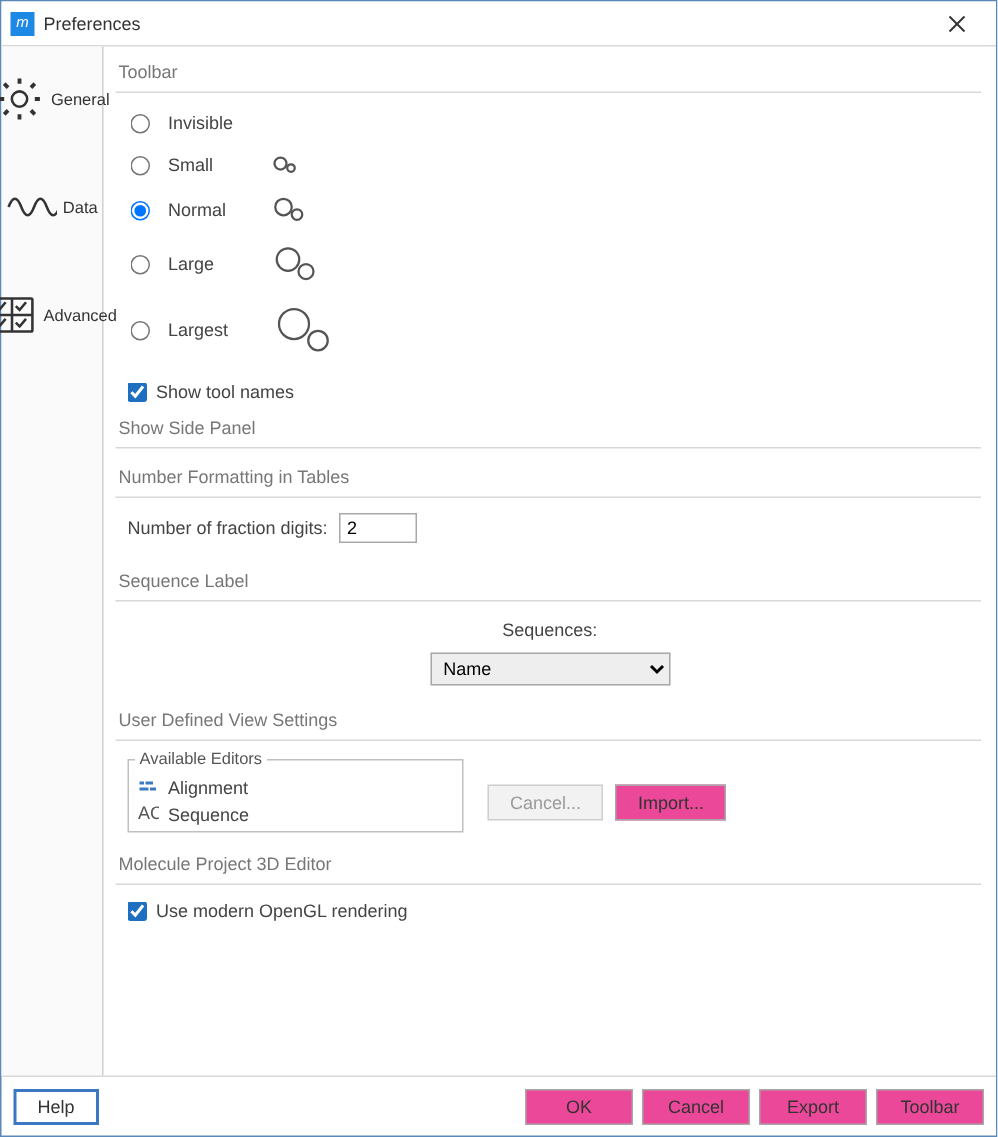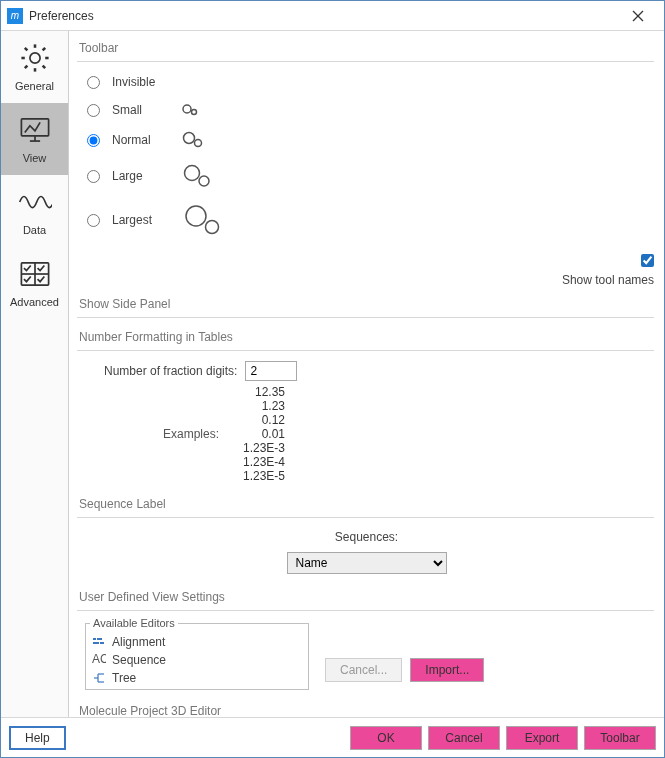--- a/index.html
+++ b/index.html
@@ -6,39 +6,39 @@
   html,body { margin:0; padding:0; background:#fff; }
   .window { width:665px; height:758px; border:1px solid #5a88b8; display:flex; flex-direction:column; background:#fff; }
   .titlebar { height:30px; background:#fff; display:flex; align-items:center; padding:0 6px; border-bottom:1px solid #d8d8d8;}
   .title-icon { width:16px; height:16px; background:#1e88e5; margin-right:6px; display:inline-flex; align-items:center; justify-content:center; color:#fff; font-style:italic; font-size:10px;}
   .title-text { color:#333; }
   .title-spacer { flex:1; }
   .title-close { width:40px; height:28px; display:flex; align-items:center; justify-content:center; color:#333; }
 
   .body { flex:1; display:flex; min-height:0; }
   .sidebar { width:68px; background:#fafafa; border-right:1px solid #d0d0d0; display:flex; flex-direction:column; }
-  .sb-item { height:72px; display:flex; flex-direction:column; align-items:center; justify-content:center; gap:4px; color:#333; }
+  .sb-item { height:72px; display:flex; flex-direction:row; align-items:center; justify-content:center; gap:4px; color:#333; }
   .sb-item.active { background:#bfbfbf; }
   .sb-label { font-size:11px; }
   .sb-icon svg { width:34px; height:30px; fill:none; stroke:#333; stroke-width:2; }
 
   .content { flex:1; overflow:auto; padding:4px 10px 4px 10px; color:#444; }
   .section-title { color:#777; padding:6px 0 4px 0; }
   .section-divider { border-bottom:1px solid #d8d8d8; margin:2px 0 6px -2px; }
   .indent { padding-left:6px; }
 
   .radio-row { display:flex; align-items:center; height:36px; gap:8px; }
   .radio-row input { margin:0 4px 0 2px; }
   .radio-row.small-row { height:28px; }
   .gears svg { stroke:#555; fill:none; stroke-width:1.5; }
 
-  .chk-row { display:flex; align-items:flex-end; gap:6px; padding:4px 0;flex-direction:column; }
+  .chk-row { display:flex; align-items:flex-end; gap:6px; padding:4px 0; }
   .chk-row input { accent-color:#1e6fbf; margin:0; }
 
-  .numfmt-row { display:flex; align-items:center; gap:8px; padding:4px 0;margin-left:19px; }
+  .numfmt-row { display:flex; align-items:center; gap:8px; padding:4px 0; }
   .numfmt-row input { width:52px; padding:2px 4px; border:1px solid #a8a8a8; }
 
   .examples-grid { display:grid; grid-template-columns: 140px 60px; }
   .examples-label { text-align:right; padding-right:6px; color:#555; grid-column:1; grid-row:4; }
   .examples-val { grid-column:2; text-align:right; font-variant-numeric: tabular-nums; color:#333; }
 
   .seq-row { display:flex; align-items:center; gap:8px; padding:6px 0 10px 0;flex-direction:column;}
   .seq-row select { width:160px; padding:2px 4px; border:1px solid #a8a8a8; background:#eee; }
 
   fieldset.editors { border:1px solid #c0c0c0; margin:6px 0 4px 0; padding:4px 4px 2px 4px; width:224px;}
@@ -87,31 +87,20 @@
                 <line x1="32" y1="17" x2="36" y2="17"></line>
                 <line x1="11" y1="8" x2="8" y2="5"></line>
                 <line x1="29" y1="8" x2="32" y2="5"></line>
                 <line x1="11" y1="26" x2="8" y2="29"></line>
                 <line x1="29" y1="26" x2="32" y2="29"></line>
               </g>
             </svg>
         </span>
         <span class="sb-label">General</span>
       </div>
-      <div class="sb-item active">
-        <span class="sb-icon">
-          <svg viewBox="0 0 40 34">
-              <rect x="4" y="4" width="32" height="20" rx="1"></rect>
-              <line x1="14" y1="30" x2="26" y2="30"></line>
-              <line x1="20" y1="24" x2="20" y2="30"></line>
-              <polyline points="8,20 14,12 20,18 26,8"></polyline>
-            </svg>
-        </span>
-        <span class="sb-label">View</span>
-      </div>
       <div class="sb-item">
         <span class="sb-icon">
           <svg viewBox="0 0 40 34">
               <path d="M2 17 Q7 4 12 17 T22 17 T32 17 T42 17"></path>
             </svg>
         </span>
         <span class="sb-label">Data</span>
       </div>
       <div class="sb-item">
         <span class="sb-icon">
@@ -179,30 +168,20 @@
 
       <div class="section-title">Show Side Panel</div>
       <div class="section-divider"></div>
 
       <div class="section-title">Number Formatting in Tables</div>
       <div class="section-divider"></div>
       <div class="indent">
         <div class="numfmt-row">
           <span>Number of fraction digits:</span>
           <input type="text" value="2" style="">
-        </div>
-        <div class="examples-grid">
-          <span class="examples-val" style="grid-row:1">12.35</span>
-          <span class="examples-val" style="grid-row:2">1.23</span>
-          <span class="examples-val" style="grid-row:3">0.12</span>
-          <span class="examples-label">Examples:</span>
-          <span class="examples-val" style="grid-row:4">0.01</span>
-          <span class="examples-val" style="grid-row:5">1.23E-3</span>
-          <span class="examples-val" style="grid-row:6">1.23E-4</span>
-          <span class="examples-val" style="grid-row:7">1.23E-5</span>
         </div>
       </div>
 
       <div class="section-title" style="margin-top:8px">Sequence Label</div>
       <div class="section-divider"></div>
       <div class="indent seq-row">
         <span>Sequences:</span>
         <select>
           <option>Name</option>
         </select>
@@ -221,29 +200,20 @@
                   <rect x="8" y="6" width="4" height="2" fill="#3b78c4"></rect>
                 </svg></span>
             <span>Alignment</span>
           </div>
           <div class="editor-item">
             <span class="editor-icon"><svg width="14" height="12">
                   <text x="0" y="9" font-size="8" fill="#555" font-family="monospace">ACG</text>
                 </svg></span>
             <span>Sequence</span>
           </div>
-          <div class="editor-item">
-            <span class="editor-icon"><svg width="14" height="12" stroke="#3b78c4" stroke-width="1.2" fill="none">
-                  <line x1="2" y1="6" x2="6" y2="6"></line>
-                  <line x1="6" y1="2" x2="6" y2="10"></line>
-                  <line x1="6" y1="2" x2="12" y2="2"></line>
-                  <line x1="6" y1="10" x2="12" y2="10"></line>
-                </svg></span>
-            <span>Tree</span>
-          </div>
         </fieldset>
         <div class="list-btns" style="position:absolute; bottom:6px;">
           <button class="btn disabled" disabled="">Cancel...</button>
           <button class="btn">Import...</button>
         </div>
       </div>
 
       <div class="section-title" style="margin-top:8px">Molecule Project 3D Editor</div>
       <div class="section-divider"></div>
       <div class="indent">

